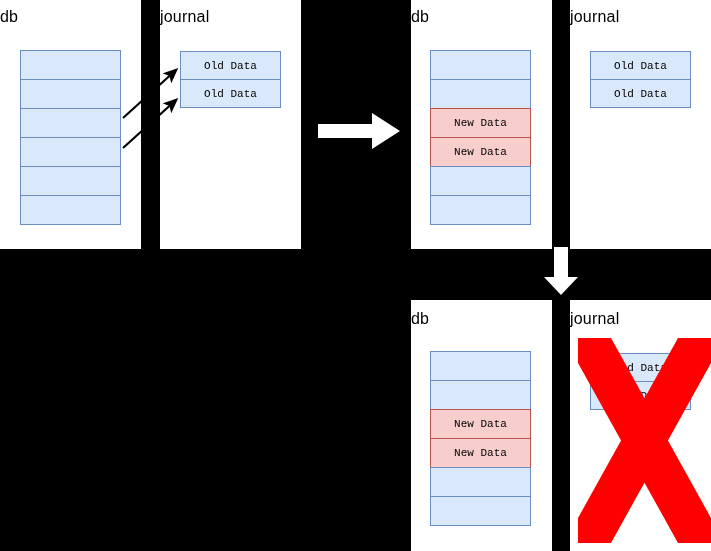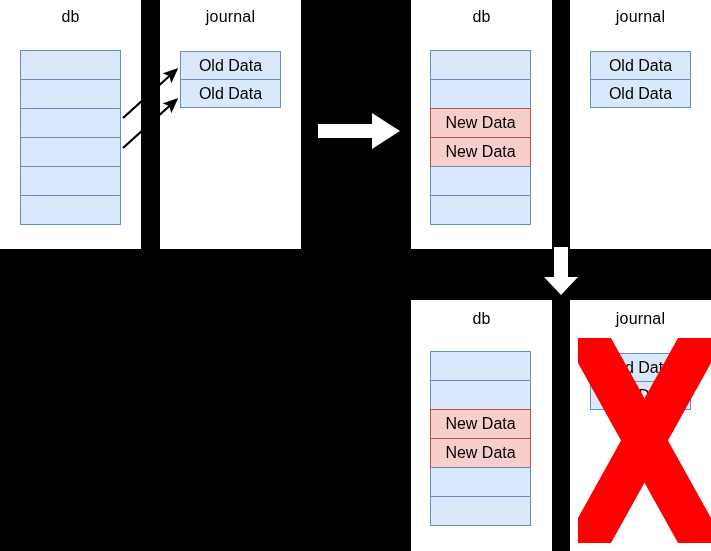--- a/index.html
+++ b/index.html
@@ -1,27 +1,27 @@
 <!DOCTYPE html>
 <html><head>
 <meta charset="utf-8">
 <style>
   html,body{margin:0;padding:0;background:#000;}
   body{width:711px;height:551px;position:relative;overflow:hidden;
        font-family:"Liberation Sans","DejaVu Sans",sans-serif;}
   .stage{position:absolute;left:0;top:0;width:711px;height:551px;background:#000;}
 
   .panel{position:absolute;background:#ffffff;box-sizing:border-box;}
-  .panel-title{position:absolute;left:0;right:0;text-align:center;
+  .panel-title{position:absolute;left:0;right:0;
                color:#000000;font-size:16px;line-height:18px;letter-spacing:0.2px;}
 
   .rowtable{position:absolute;box-sizing:border-box;}
   .row{box-sizing:border-box;width:100%;display:flex;align-items:center;
-       justify-content:center;font-size:16px;color:#000;
-       border:1px solid #6c8ebf;background:#dae8fc;margin-top:-1px;}
+       justify-content:center;font-size:11px;color:#000;
+       border:1px solid #6c8ebf;background:#dae8fc;margin-top:-1px;font-family:Liberation Mono, monospace;}
   .row:first-child{margin-top:0;}
   .row.pink{border:1px solid #b85450;background:#f8cecc;}
   .row.pink + .row.blue{margin-top:-1px;}
 
   .arrow-right{position:absolute;}
   .arrow-down{position:absolute;}
   .diag{position:absolute;}
   .xmark{position:absolute;}
   svg{display:block;overflow:visible;}
 </style>

